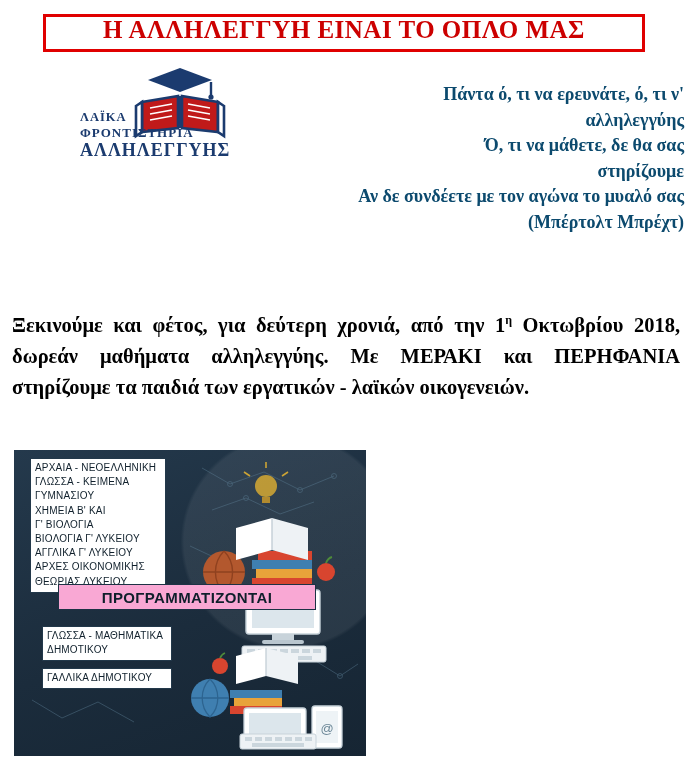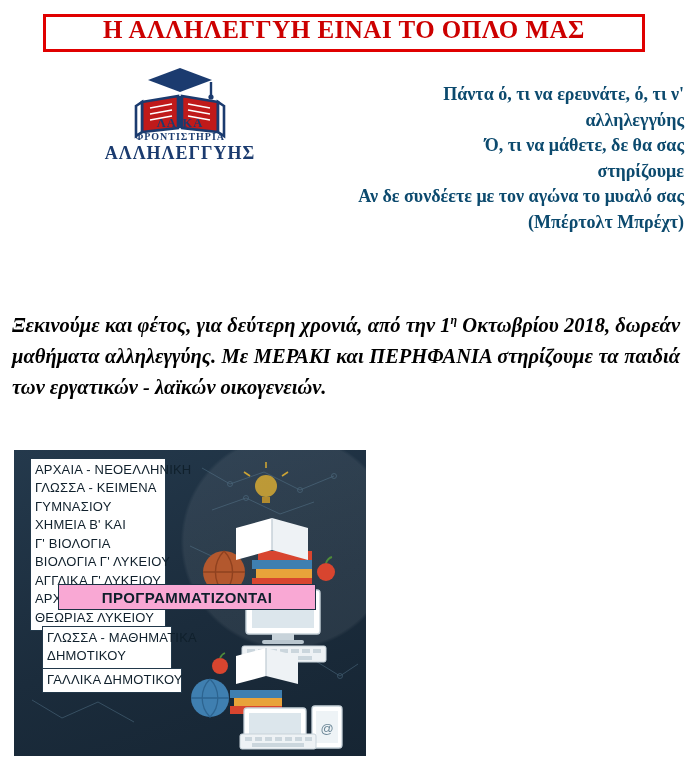--- a/index.html
+++ b/index.html
@@ -70,21 +70,20 @@
     position: absolute;
     left: 12px;
     top: 310px;
     width: 668px;
     text-align: justify;
     font-family: "Liberation Serif", serif;
     font-weight: bold;
     font-size: 20.5px;
     line-height: 1.52;
     color: #000000;
-    font-style: italic;
   }
   .para sup { font-size: 12px; vertical-align: super; }
 
   
   .poster {
     position: absolute;
     left: 14px;
     top: 450px;
     width: 352px;
     height: 306px;
@@ -103,29 +102,29 @@
   .label-box {
     position: absolute;
     background: #ffffff;
     border: 1px solid #22384a;
     box-sizing: border-box;
     padding: 2px 3px 3px 4px;
   }
   .label-box span {
     display: block;
     font-family: "Liberation Sans", sans-serif;
-    font-size: 13px;
+    font-size: 10px;
     line-height: 1.42;
     letter-spacing: 0.2px;
     color: #10202c;
     white-space: nowrap;
   }
   #courses-upper { left: 16px; top: 8px; width: 136px; }
   #courses-lower { left: 28px; top: 176px; width: 130px; }
-  #courses-last  { left: 28px; top: 218px; width: 140px; }
+  #courses-last  { left: 28px; top: 218px; width: 130px; }
 
   .ribbon {
     position: absolute;
     left: 44px;
     top: 134px;
     width: 258px;
     height: 26px;
     background: #f9a8d4;
     border: 1px solid #1d3244;
     box-sizing: border-box;
@@ -157,23 +156,23 @@
     <circle cx="131" cy="35" r="2.6" fill="#1b3b6f"></circle>
 
     <path d="M62 40 L98 34 L98 66 L62 70 Z" fill="#c01a1a" stroke="#1b3b6f" stroke-width="2.6"></path>
     <path d="M138 40 L102 34 L102 66 L138 70 Z" fill="#c01a1a" stroke="#1b3b6f" stroke-width="2.6"></path>
     <path d="M100 34 L100 66" stroke="#1b3b6f" stroke-width="3"></path>
     <path d="M56 44 L62 40 L62 70 L56 74 Z" fill="#ffffff" stroke="#1b3b6f" stroke-width="2.6"></path>
     <path d="M144 44 L138 40 L138 70 L144 74 Z" fill="#ffffff" stroke="#1b3b6f" stroke-width="2.6"></path>
     <path d="M70 46 L92 42 M70 52 L92 48 M70 58 L92 54" stroke="#ffffff" stroke-width="1.6"></path>
     <path d="M130 46 L108 42 M130 52 L108 48 M130 58 L108 54" stroke="#ffffff" stroke-width="1.6"></path>
   </svg>
-  <div style="position:absolute;left:0;top:54px;width:200px;text-align:center;">
+  <div style="position:absolute;left:0;top:48px;width:200px;">
     <div style="font-family:'Liberation Serif',serif;font-weight:bold;font-size:12.5px;color:#1b3b6f;letter-spacing:1px;line-height:1.18;">ΛΑΪΚΑ</div>
-    <div style="font-family:'Liberation Serif',serif;font-weight:bold;font-size:10px;color:#1b3b6f;letter-spacing:1px;line-height:1.18;">ΦΡΟΝΤΙΣΤΗΡΙΑ</div>
+    <div style="font-family:'Liberation Serif',serif;font-weight:bold;font-size:13px;color:#1b3b6f;letter-spacing:1px;line-height:1.18;">ΦΡΟΝΤΙΣΤΗΡΙΑ</div>
     <div style="font-family:'Liberation Serif',serif;font-weight:bold;font-size:18px;color:#1b3b6f;letter-spacing:1px;line-height:1.18;">ΑΛΛΗΛΕΓΓΥΗΣ</div>
   </div>
 </div>
 
 <div class="quote">
   <div>Πάντα ό, τι να ερευνάτε, ό, τι ν'</div>
   <div>αλληλεγγύης</div>
   <div>Ό, τι να μάθετε, δε θα σας</div>
   <div>στηρίζουμε</div>
   <div>Αν δε συνδέετε με τον αγώνα το μυαλό σας</div>

